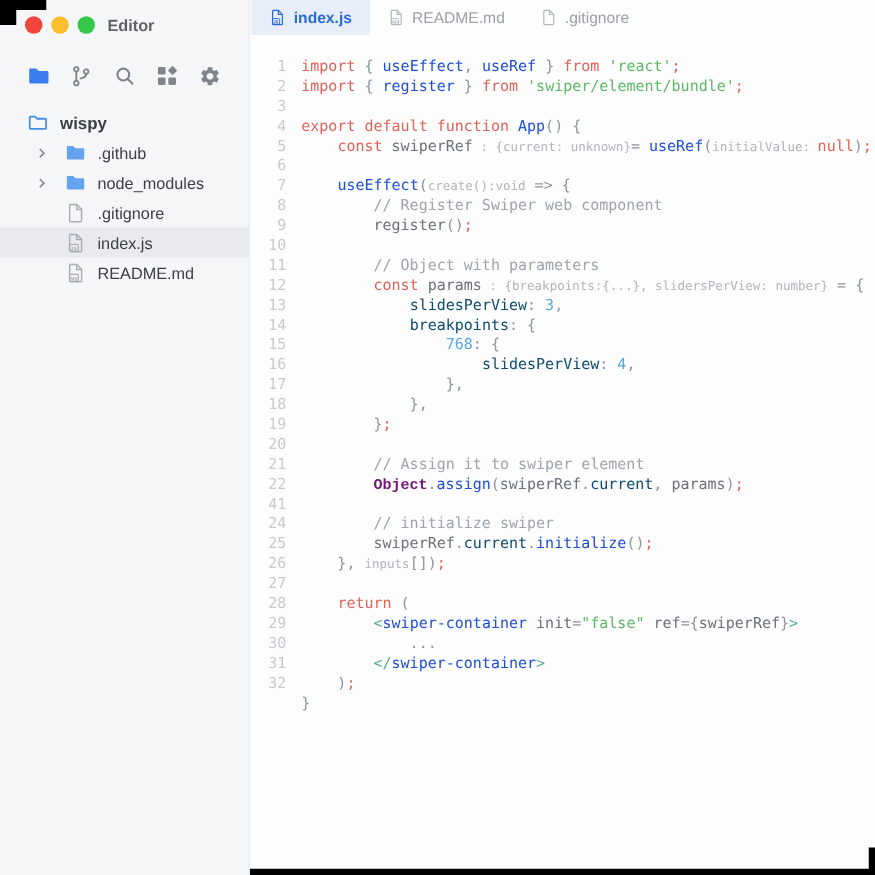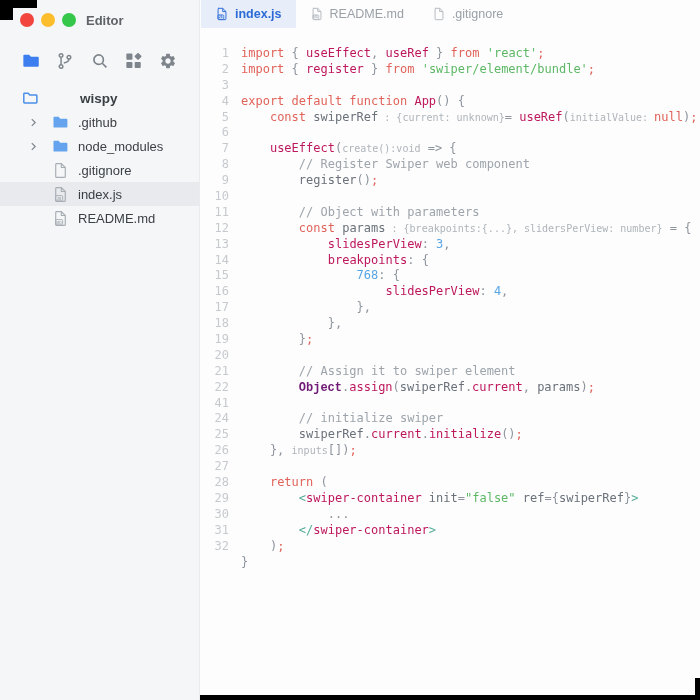--- a/index.html
+++ b/index.html
@@ -25,21 +25,21 @@
     justify-content:space-between; padding:0 21px;
   }
   .act-icon { width:20px; height:20px; display:flex; align-items:center; justify-content:center; color:#7d848b; cursor:pointer; }
   .act-icon.active { color:#3c7ef0; }
   .act-icon svg { width:18px; height:18px; }
   .tree { margin-top:8px; }
   .tree-row {
     height:24px; display:flex; align-items:center; padding-left:28px;
     font-size:13px; color:#3a3f44; cursor:pointer; white-space:nowrap;
   }
-  .tree-row.root { padding-left:22px; font-weight:700; font-size:13.5px;gap:32px; }
+  .tree-row.root { padding-left:22px; font-weight:700; font-size:13.5px; }
   .tree-row.selected { background:#e8eaed; }
   .chev { width:24px; height:16px; display:flex; align-items:center; color:#7d848b; flex:none; }
   .chev svg { width:11px; height:11px; }
   .t-icon { width:17px; height:17px; margin-right:9px; flex:none; display:flex; align-items:center; }
   .t-icon svg { width:17px; height:17px; }
   .c-folder-fill { color:#66a3ee; }
   .c-folder-outline { color:#4a8ee8; }
   .c-file { color:#a8aeb5; }
   
   .main { position:absolute; left:201px; top:0; right:0; height:700px; background:#fdfdfd; }
@@ -61,21 +61,21 @@
   }
   .lc { margin-left:12px; }
   .tk-i { font-size:10px; }
   
   .artifact { position:absolute; background:#000; z-index:20; }
   .art-tl-1 { left:0; top:0; width:37px; height:8px; }
   .art-tl-2 { left:0; top:0; width:13px; height:20px; }
   .art-b  { left:200px; top:695px; width:500px; height:5px; }
   .art-br { left:695px; top:678px; width:5px; height:22px; }
 </style>
-<style>.tk-k{color:#e0635a;}.tk-f{color:#be185d;}.tk-s{color:#5cb865;}.tk-pr{color:#be185d;}.tk-n{color:#58a6e6;}.tk-o{color:#701a75;font-family:Liberation Mono, monospace;}.tk-p{color:#8d949d;}.tk-t{color:#6a717a;margin-top:17px;}.tk-c{color:#9da4ab;}.tk-i{color:#aeb4ba;}.tk-e{color:#e0635a;}.tk-j{color:#54ad96;}.tk-o{font-weight:bold;}</style></head>
+<style>.tk-k{color:#e0635a;}.tk-f{color:#1d4ed8;}.tk-s{color:#5cb865;}.tk-pr{color:#0c4a6e;}.tk-n{color:#58a6e6;}.tk-o{color:#701a75;font-family:Liberation Mono, monospace;}.tk-p{color:#8d949d;}.tk-t{color:#6a717a;margin-top:17px;}.tk-c{color:#9da4ab;}.tk-i{color:#aeb4ba;}.tk-e{color:#e0635a;}.tk-j{color:#54ad96;}.tk-o{font-weight:bold;}</style></head>
 <body>
 
 <div class="screen">
 
   <div class="sidebar">
     <div class="titlebar">
       <div class="lights">
         <span class="light red"></span>
         <span class="light yellow"></span>
         <span class="light green"></span>

